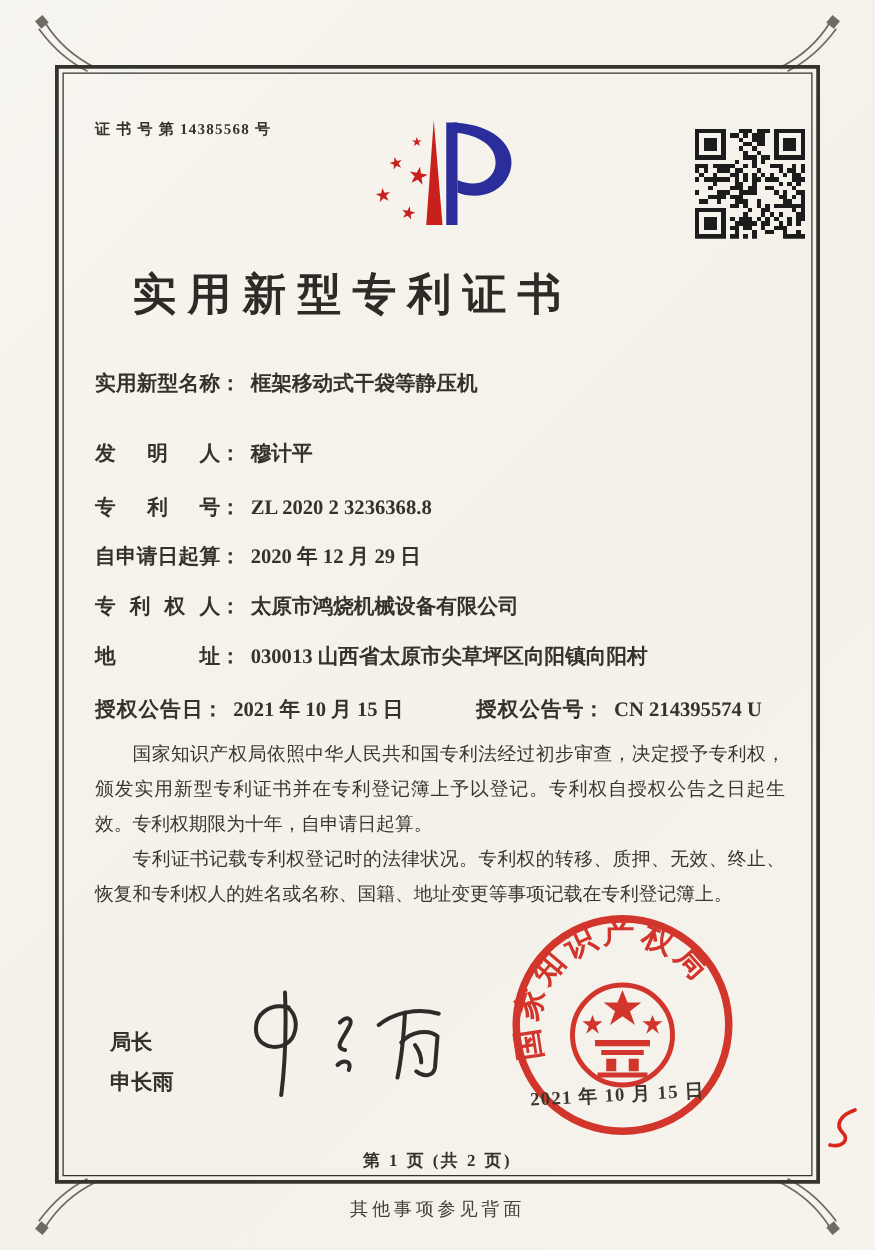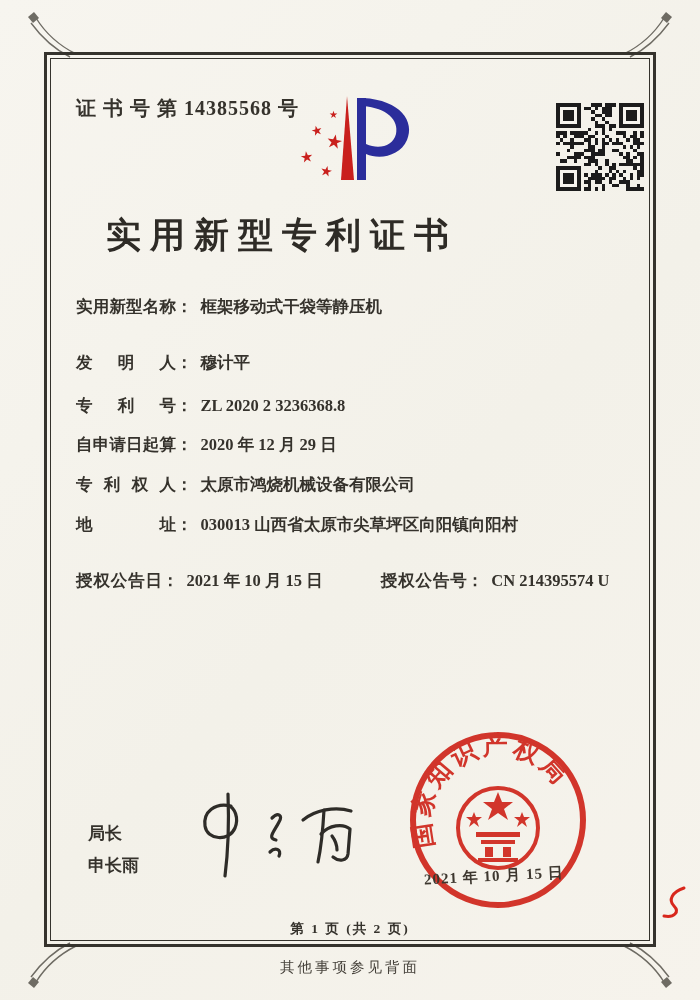--- a/index.html
+++ b/index.html
@@ -6,21 +6,21 @@
   body{width:700px;height:1000px;position:relative;overflow:hidden;
        font-family:"Liberation Serif","DejaVu Serif",serif;color:#35322c;}
   .paper{position:absolute;inset:0;background:
      linear-gradient(135deg,#f7f5ef 0%,#f3f1e9 55%,#f6f3ec 100%);}
   
   .frame-outer{position:absolute;left:44px;top:52px;right:44px;bottom:53px;
      border:3px solid #35332d;}
   .frame-inner{position:absolute;inset:3px;border:1px solid #35332d;}
   .corner{position:absolute;width:60px;height:48px;opacity:.8;}
   .abs{position:absolute;}
-  .certno{left:76px;top:95px;font-size:20px;font-weight:700;letter-spacing:1px;}
+  .certno{left:76px;top:95px;font-size:12px;font-weight:700;letter-spacing:1px;}
   .qr{left:556px;top:103px;width:88px;height:88px;}
   .logo{left:283px;top:88px;width:140px;height:108px;}
   .title{left:0;top:212px;width:564px;text-align:center;font-size:35px;
      font-weight:700;letter-spacing:9px;color:#2e2b26;}
   .row{left:76px;width:556px;font-size:16.5px;font-weight:700;white-space:nowrap;}
   .lbl{display:inline-block;width:100px;text-align:justify;text-align-last:justify;
      vertical-align:bottom;}
   .colon{margin-right:8px;}
   .pair2{margin-left:54px;}
   .pair2 .lbl{width:86px;}
@@ -320,26 +320,28 @@
 </div>
 <div class="abs row" style="top:434px">
   <span class="lbl">自申请日起算</span><span class="colon">：</span><span>2020 年 12 月 29 日</span>
 </div>
 <div class="abs row" style="top:474px">
   <span class="lbl">专利权人</span><span class="colon">：</span><span>太原市鸿烧机械设备有限公司</span>
 </div>
 <div class="abs row" style="top:514px">
   <span class="lbl">地址</span><span class="colon">：</span><span>030013 山西省太原市尖草坪区向阳镇向阳村</span>
 </div>
-<div class="abs row" style="top:570px">
+<div class="abs row" style="top:557px">
   <span><span class="lbl" style="width:86px">授权公告日</span><span class="colon">：</span><span>2021 年 10 月 15 日</span></span>
   <span class="pair2"><span class="lbl">授权公告号</span><span class="colon">：</span><span>CN 214395574 U</span></span>
 </div>
 
 <div class="abs paras">
+  <p>国家知识产权局依照中华人民共和国专利法经过初步审查，决定授予专利权，颁发实用新型专利证书并在专利登记簿上予以登记。专利权自授权公告之日起生效。专利权期限为十年，自申请日起算。</p>
+  <p>专利证书记载专利权登记时的法律状况。专利权的转移、质押、无效、终止、恢复和专利权人的姓名或名称、国籍、地址变更等事项记载在专利登记簿上。</p>
 </div>
 
 <div class="abs signer">
   <div>局长</div>
   <div>申长雨</div>
 </div>
 
 <svg class="abs signature" viewBox="0 0 200 90">
   <g fill="none" stroke="#2e2c28" stroke-width="3.2" stroke-linecap="round" stroke-linejoin="round">
     <path d="M56,16 C40,12 28,22 30,36 C32,50 54,52 60,38 C64,28 60,18 53,15"></path>

